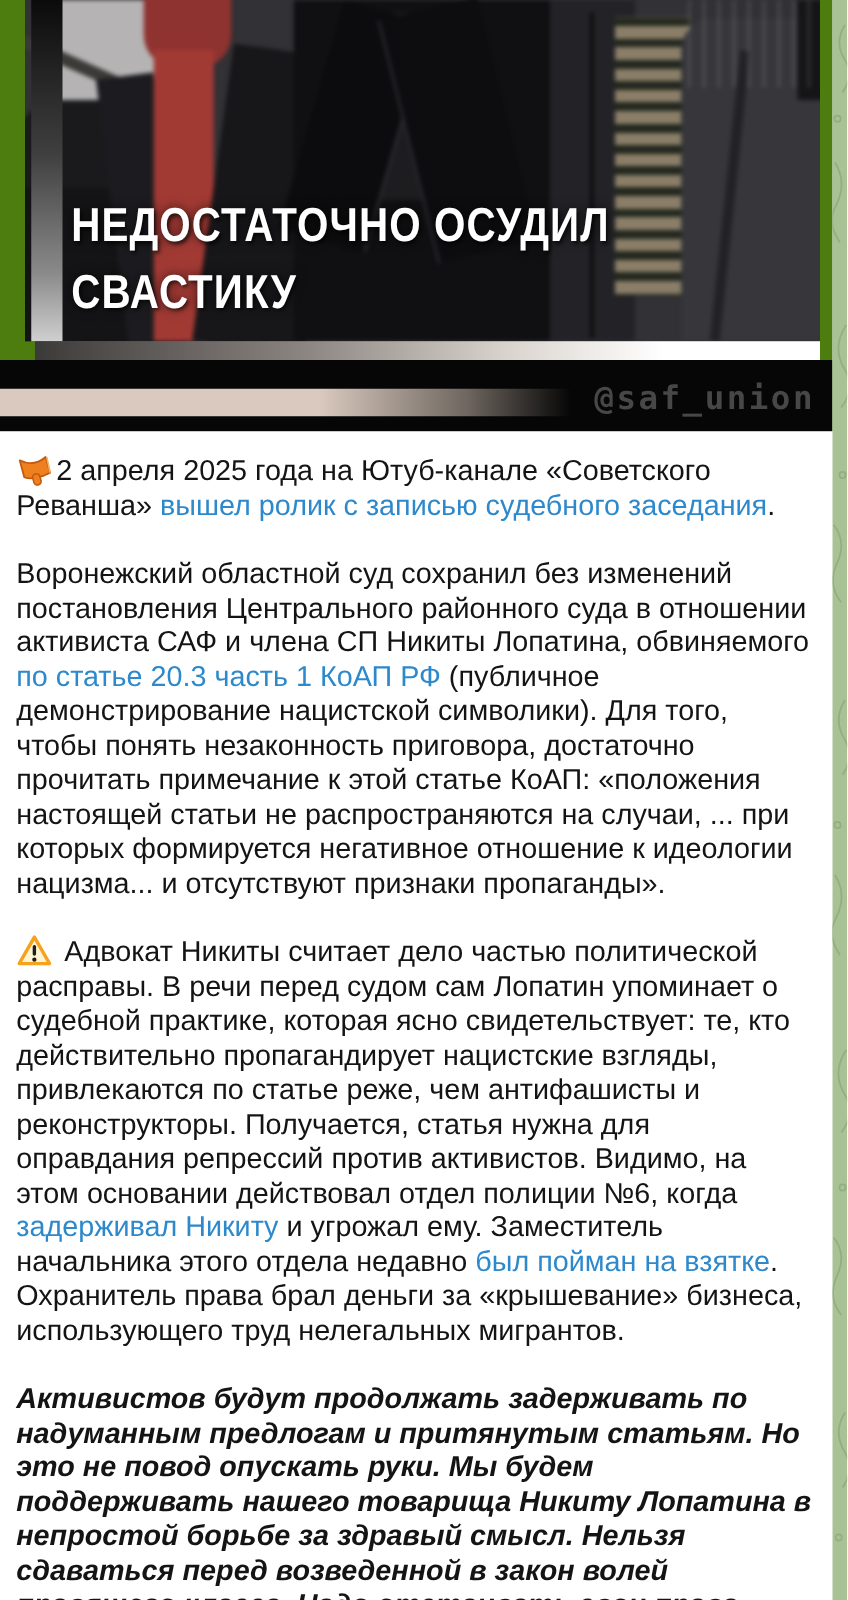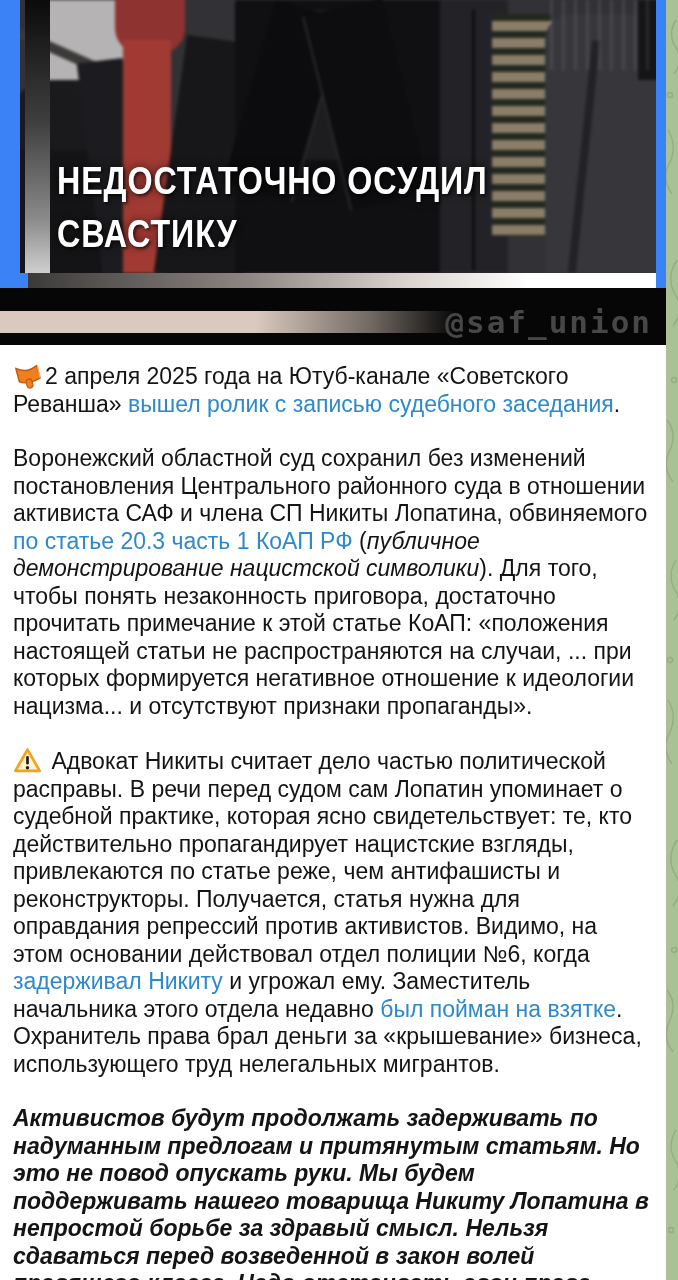--- a/index.html
+++ b/index.html
@@ -10,21 +10,21 @@
   }
   .page{position:relative;width:678px;height:1280px;background:#ffffff;overflow:hidden;}
 
   
   .bg-strip{position:absolute;right:0;top:0;width:12px;height:1280px;background:#a8c195;}
   .bg-strip svg{display:block;}
 
   .bubble{position:absolute;left:0;top:0;width:666px;min-height:1280px;background:#ffffff;}
 
   
-  .media{position:relative;width:666px;height:345px;background:#3b82f6;overflow:hidden;}
+  .media{position:relative;width:666px;height:345px;background:#4d7c0f;overflow:hidden;}
   .photo{position:absolute;left:20px;top:0;width:636px;height:273px;background:#323135;overflow:hidden;}
   .photo-shapes{position:absolute;inset:0;filter:blur(1.5px);}
   .ps{position:absolute;}
   .bg-wall{left:10px;top:0;width:110px;height:140px;background:#b5b3b4;}
   .bg-rail{left:0px;top:28px;width:150px;height:10px;background:#3c3a38;transform:rotate(24deg);transform-origin:left top;}
   .fig-left{left:-10px;top:80px;width:110px;height:200px;background:#1a1a1c;border-radius:40px 30px 0 0;}
   .fig-left2{left:-10px;top:150px;width:140px;height:130px;background:#141416;}
   .red-hood{left:95px;top:-8px;width:70px;height:62px;background:#8f3330;border-radius:0 0 26px 26px;}
   .red-shirt{left:103px;top:40px;width:48px;height:233px;background:#a23a34;}
   .red-jacket-l{left:70px;top:60px;width:46px;height:220px;background:#1c1c20;transform:rotate(-7deg);}
@@ -52,30 +52,30 @@
   .headline{position:absolute;left:57px;top:155px;color:#ffffff;font-weight:700;
     font-size:38px;line-height:53px;letter-spacing:1px;white-space:nowrap;
     transform:scaleX(.85);transform-origin:left top;
     text-shadow:0 0 10px rgba(0,0,0,.65),2px 2px 3px rgba(0,0,0,.55);}
 
   .black-band{position:absolute;left:0;top:288px;width:666px;height:57px;background:#060606;}
   .beige-bar{position:absolute;left:0;top:23px;width:466px;height:22px;
     background:linear-gradient(90deg,#d9c9be 0%,#d9c9be 55%,#6f6760 80%,#060606 98%);}
   .watermark{position:absolute;right:14px;top:16px;
     font-family:"DejaVu Sans Mono",monospace;font-weight:bold;
-    font-size:31px;letter-spacing:2px;color:#474747;}
+    font-size:26px;letter-spacing:2px;color:#474747;}
 
   
   .caption{padding:17px 13px 10px 13px;font-size:23px;line-height:27.5px;color:#141414;}
   .caption p{margin:0 0 27px 0;}
   .caption p:last-child{margin-bottom:0;}
   .caption p.bold{font-weight:400;}
   .caption p.bold-italic{font-weight:700;font-style:italic;}
   .caption .link{color:#2d89cb;}
-  .caption .italic{font-style:italic;}
+  .caption .italic{}
   .emoji{display:inline-block;vertical-align:-5px;margin-right:3px;}
   .emoji svg{display:block;}
 </style>
 </head>
 <body>
 
 <div class="page">
 
   <div class="bubble">
 

